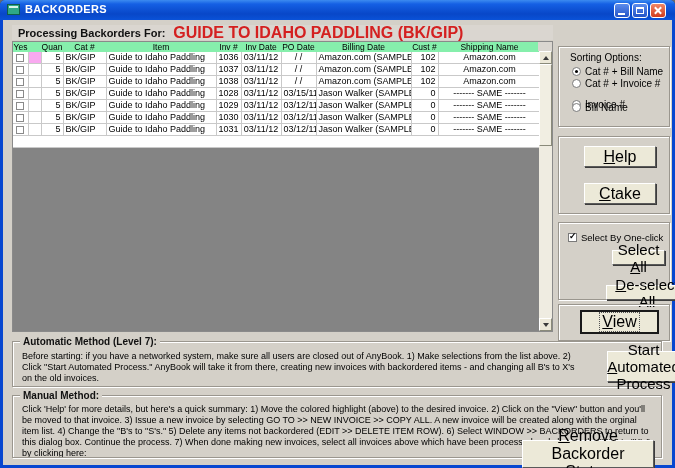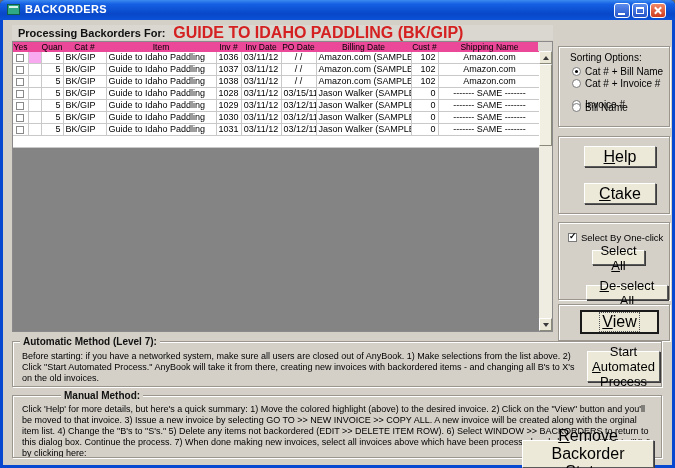--- a/index.html
+++ b/index.html
@@ -25,21 +25,21 @@
   
   .band{position:absolute;left:12px;top:25px;width:541px;height:15px;background:#DAD6D0;
     display:flex;align-items:center;gap:8px;padding-left:6px;box-sizing:border-box;}
   .band .lbl{font-size:11px;font-weight:bold;color:#111;}
   .band .val{font-size:16px;font-weight:bold;color:#D42020;}
   
   .tablewrap{position:absolute;left:12px;top:41px;width:541px;height:291px;background:#848484;
     border:1px solid #8a8a8a;box-sizing:border-box;overflow:hidden;}
   .tablewrap::before{content:"";position:absolute;right:0;top:0;width:14px;height:9px;background:#DAD6D0;}
   table.grid{border-collapse:collapse;table-layout:fixed;width:528px;}
-  table.grid th{background:#ec4899;font-size:8.5px;font-weight:normal;color:#000;height:9px;
+  table.grid th{background:#86efac;font-size:8.5px;font-weight:normal;color:#000;height:9px;
     padding:0;text-align:center;white-space:nowrap;overflow:hidden;}
   table.grid td{background:#fff;font-size:9px;color:#000;height:11px;line-height:11px;padding:0 2px;
     border-right:1px solid #C9C9C9;border-bottom:1px solid #C9C9C9;white-space:nowrap;overflow:hidden;}
   td.num{text-align:right;}
   td.ctr{text-align:center;}
   td.yes{padding:0;}
   td.hl{padding:0;}
   tr.cur td.hl{background:#F9A9F0;}
   .rowcb{width:8px;height:8px;margin:1px 0 0 1px;background:#fff;border:1px solid #8a8a8a;box-sizing:border-box;}
   td.filler{background:#848484;border:none;height:205px;}
@@ -54,21 +54,21 @@
   .sthumb{position:absolute;left:0;top:13px;width:13px;height:82px;background:#F1EEE2;
     border:1px solid;border-color:#fff #8a8a7a #8a8a7a #fff;box-sizing:border-box;}
   
   .gb{position:absolute;border:1px solid #9a968e;box-shadow:1px 1px 0 #fff, inset 1px 1px 0 #fff;box-sizing:border-box;overflow:hidden;}
   .gb-label{position:absolute;background:#D4D0C8;padding:0 3px;font-size:10px;font-weight:bold;color:#111;white-space:nowrap;z-index:2;}
   
   .btn{position:absolute;background:#ECE9D8;border:1px solid;border-color:#fff #5a5a5a #5a5a5a #fff;
     box-shadow:1px 1px 0 #3c3c3c;box-sizing:border-box;display:flex;align-items:center;justify-content:center;
     font-size:16px;color:#000;cursor:default;text-align:center;}
   .btn .u{text-decoration:underline;}
-  .btn.small{font-size:13px;}
+  .btn.small{font-size:15px;margin-left:20px;}
   .btn.default{border:2px solid #1a1a1a;box-shadow:none;}
   .btn.default .focus{outline:1px dotted #555;padding:0 2px;}
   
   .optrow{position:absolute;display:flex;align-items:center;gap:4px;}
   .radio{width:9px;height:9px;border-radius:50%;background:#fff;border:1px solid #7a7a7a;box-sizing:border-box;position:relative;flex:none;}
   .radio.sel::before{content:"";position:absolute;left:2px;top:2px;width:3px;height:3px;border-radius:50%;background:#000;}
   .optrow .olabel{font-size:10px;color:#000;white-space:nowrap;}
   .cb{width:9px;height:9px;background:#fff;border:1px solid #7a7a7a;box-sizing:border-box;position:relative;flex:none;}
   .cb.checked::before{content:"✓";position:absolute;left:0px;top:-3px;font-size:9px;font-weight:bold;color:#000;}
   
@@ -289,18 +289,18 @@
   </button>
 
   <div class="gb" style="left:12px;top:341px;width:650px;height:46px;"></div>
   <div class="gb-label" style="left:20px;top:336px;">Automatic Method (Level 7):</div>
   <div class="instr" style="left:22px;top:351px;width:558px;">Before starting: if you have a networked system, make sure all users are closed out of AnyBook.  1) Make selections from the list above.  2) Click "Start Automated Process."  AnyBook will take it from there, creating new invoices with backordered items - and changing all B's to X's on the old invoices.</div>
   <button class="btn small" style="left:587px;top:351px;width:73px;height:31px;">
     <span><span>Start </span><span class="u">A</span><span>utomated Process</span></span>
   </button>
 
   <div class="gb" style="left:12px;top:395px;width:650px;height:63px;"></div>
-  <div class="gb-label" style="left:20px;top:390px;margin-left:41px;">Manual Method:</div>
+  <div class="gb-label" style="left:20px;top:390px;">Manual Method:</div>
   <div class="instr manual-body" style="left:22px;top:404px;width:634px;height:53px;overflow:hidden;">Click 'Help' for more details, but here's a quick summary: 1) Move the colored highlight (above) to the desired invoice.  2) Click on the "View" button and you'll be moved to that invoice.  3) Issue a new invoice by selecting GO TO &gt;&gt; NEW INVOICE &gt;&gt; COPY ALL.  A new invoice will be created along with the orginal item list.  4) Change the "B's to "S's." 5) Delete any items not backordered (EDIT &gt;&gt; DELETE ITEM ROW).  6) Select WINDOW &gt;&gt; BACKORDERS to return to this dialog box.  Continue the process.  7) When done making new invoices, select all invoices above which have been processed and change the "B's" to "X's" by clicking here:</div>
   <button class="btn" style="left:522px;top:440px;width:132px;height:28px;font-size:16px;background:#ECE9D8;">
     <span><span></span><span class="u">R</span><span>emove Backorder Status</span></span>
   </button>
 </div>
 
 </body></html>

